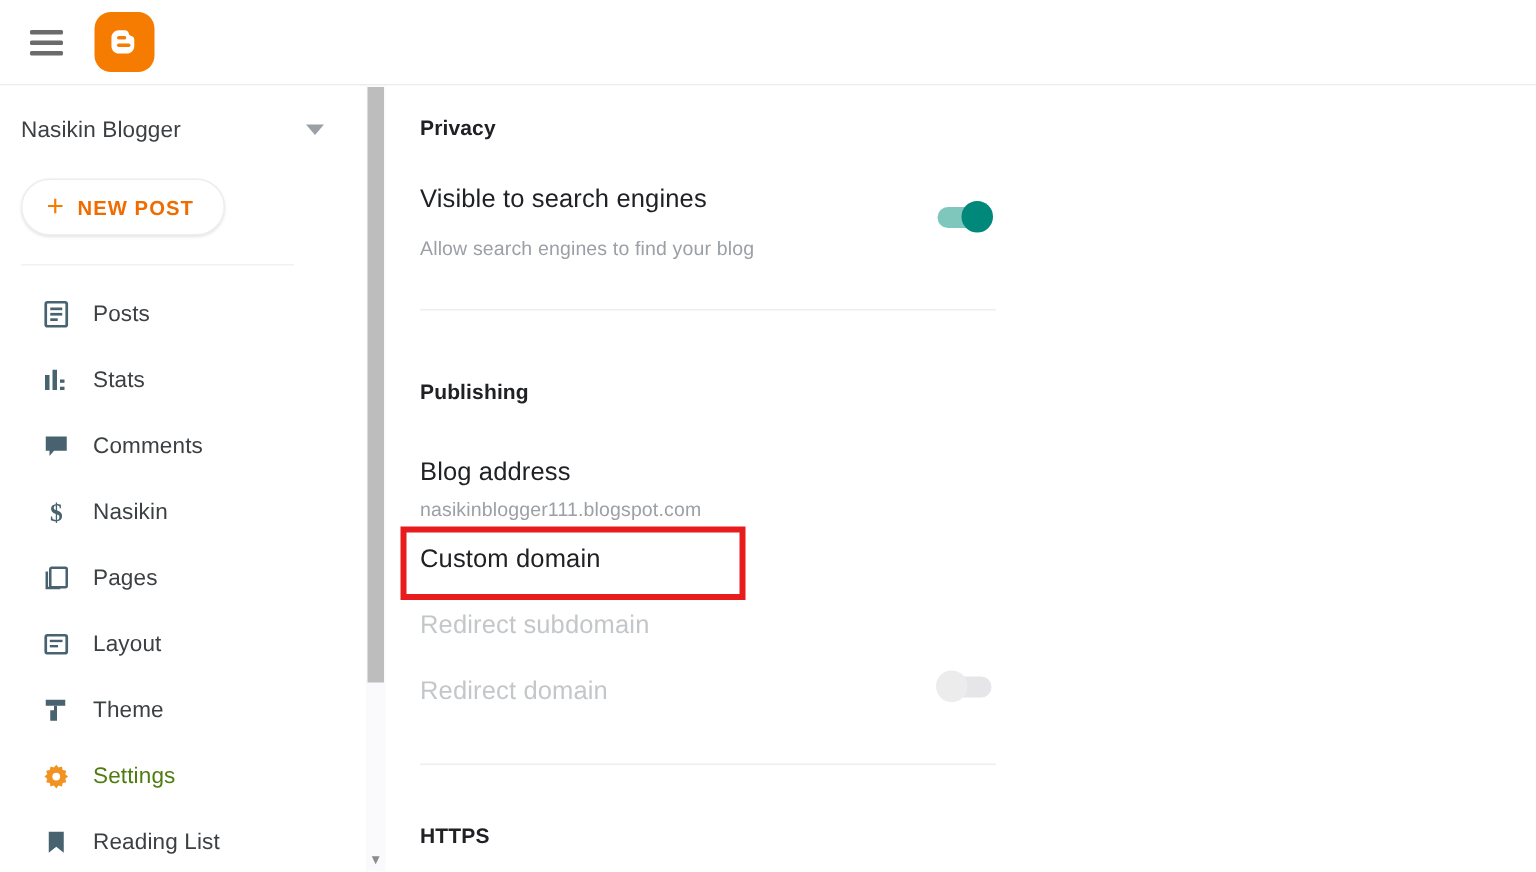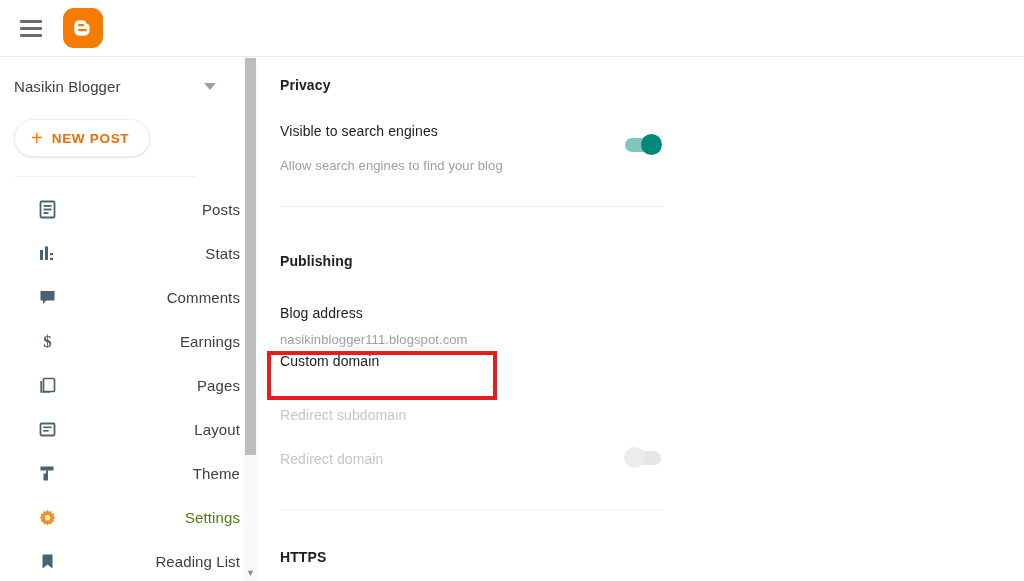--- a/index.html
+++ b/index.html
@@ -71,23 +71,22 @@
   .newpost .np-label {
     color: #ef6c00; font-size: 13.5px; font-weight: 600; letter-spacing: .7px;
   }
   .side-divider {
     height: 1px; background: #f1f1f3;
     margin: 19px 44px 0 14px;
   }
   .nav { padding-top: 10px; }
   .nav-item {
     display: flex; align-items: center;
-    height: 44px; padding-left: 36px; gap: 14px;
-    cursor: pointer;
-    justify-content: space-between;
+    height: 44px; padding-left: 26px; gap: 14px;
+    cursor: pointer;
   }
   .nav-item .ico { width: 22px; height: 22px; display: flex; align-items: center; justify-content: center; }
   .nav-item .ico svg { display: block; }
   .nav-item .lbl { font-size: 15px; color: #3c4043; letter-spacing: .1px; }
   .nav-item.active .lbl { color: #4d7c0f; }
 
   
   .scrollbar {
     position: absolute; top: 57px; left: 244px;
     width: 13px; height: 524px;
@@ -111,21 +110,21 @@
     position: absolute; top: 57px; left: 258px;
     width: 766px; height: 524px;
     background: #ffffff;
     overflow: hidden;
   }
   .sec-title {
     font-size: 14px; color: #202124; font-weight: 600;
     letter-spacing: .1px;
   }
   .row { position: relative; }
-  .row-label { font-size: 14px; color: #202124; letter-spacing: .1px; }
+  .row-label { font-size: 17px; color: #202124; letter-spacing: .1px; }
   .row-sub { font-size: 13px; color: #9aa0a6; margin-top: 8px; letter-spacing: .1px; }
   .row-label.muted { color: #c4c7c9; }
   .divider { height: 1px; background: #eeeef1; width: 384px; }
 
   
   .toggle { position: relative; width: 36px; height: 14px; cursor: pointer; }
   .toggle .track {
     position: absolute; top: 0; left: 0;
     width: 36px; height: 14px; border-radius: 7px;
   }
@@ -216,21 +215,21 @@
         </span>
         <span class="lbl">Comments</span>
       </div>
 
       <div class="nav-item">
         <span class="ico">
           <svg width="19" height="19" viewBox="0 0 19 19">
               <text x="9.5" y="15" font-family="Liberation Serif, serif" font-size="17" font-weight="600" fill="#49626f" text-anchor="middle">$</text>
             </svg>
         </span>
-        <span class="lbl">Earnings</span>
+        <span class="lbl">Nasikin</span>
       </div>
 
       <div class="nav-item">
         <span class="ico">
           <svg width="19" height="19" viewBox="0 0 19 19">
               <rect x="5.5" y="2.5" width="11" height="13" rx="1" fill="none" stroke="#49626f" stroke-width="1.7"></rect>
               <path d="M3.2 5v11h9" fill="none" stroke="#49626f" stroke-width="1.7"></path>
             </svg>
         </span>
         <span class="lbl">Pages</span>
@@ -301,21 +300,21 @@
     <div class="divider" style="position:absolute;left:22px;top:149px;"></div>
 
     <div class="sec-title" style="position:absolute;left:22px;top:196px;">Publishing</div>
 
     <div class="row">
       <div class="row-label" style="position:absolute;left:22px;top:248px;">Blog address</div>
       <div class="row-sub" style="position:absolute;left:22px;top:267px;">nasikinblogger111.blogspot.com</div>
     </div>
 
     <div class="row">
-      <div class="row-label" style="position:absolute;left:22px;top:296px;">Custom domain</div>
+      <div class="row-label" style="position:absolute;left:22px;top:306px;">Custom domain</div>
     </div>
 
     <div class="row">
       <div class="row-label muted" style="position:absolute;left:22px;top:350px;">Redirect subdomain</div>
     </div>
 
     <div class="row">
       <div class="row-label muted" style="position:absolute;left:22px;top:394px;">Redirect domain</div>
       <div class="toggle off" style="position:absolute;left:367px;top:394px;">
         <span class="track"></span>

